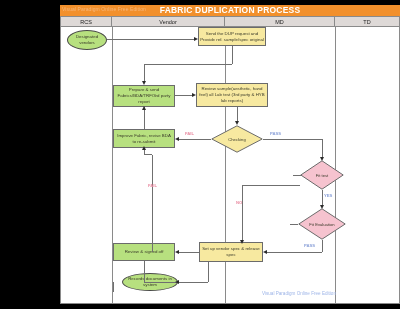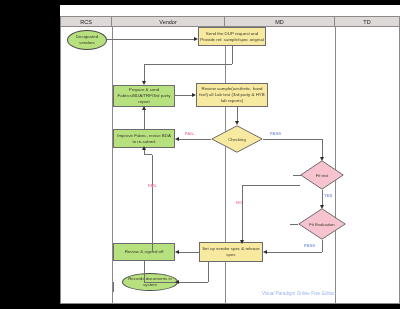--- a/index.html
+++ b/index.html
@@ -56,20 +56,24 @@
   .elbl.no{color:#e98aa0;}
 
   .watermark-bottom{position:absolute;left:262px;top:291px;font-size:4.6px;color:#9fb6e8;white-space:nowrap;}
 </style>
 </head>
 <body>
 
 <div id="root">
   <div class="canvas"></div>
 
+  <div class="titlebar">
+    <div class="watermark-top">Visual Paradigm Online Free Edition</div>
+    <div class="title-text">FABRIC DUPLICATION PROCESS</div>
+  </div>
 
   <div class="hdrrow">
     <div class="hdr" style="width:52px">RCS</div>
     <div class="hdr" style="width:113px">Vendor</div>
     <div class="hdr" style="width:110px">MD</div>
     <div class="hdr" style="width:65px">TD</div>
   </div>
 
   <div class="laneBodyOuter"></div>
   <div class="laneBody" style="left:112px;"></div>

